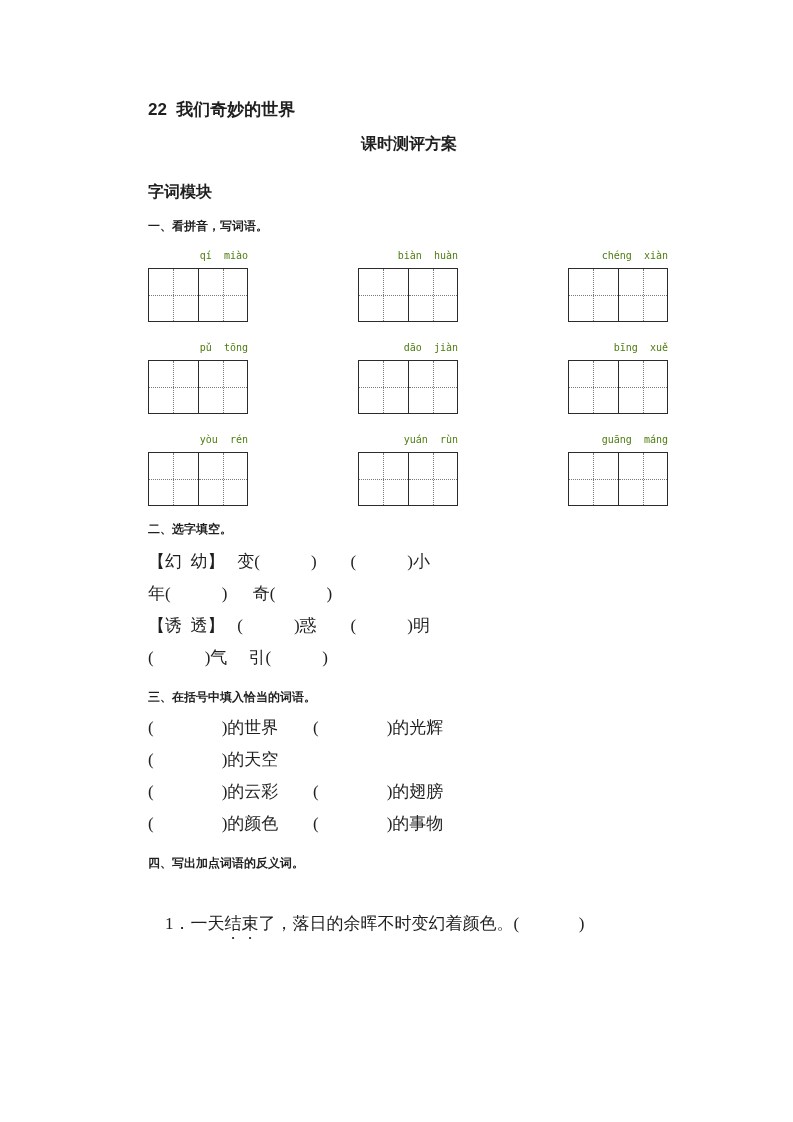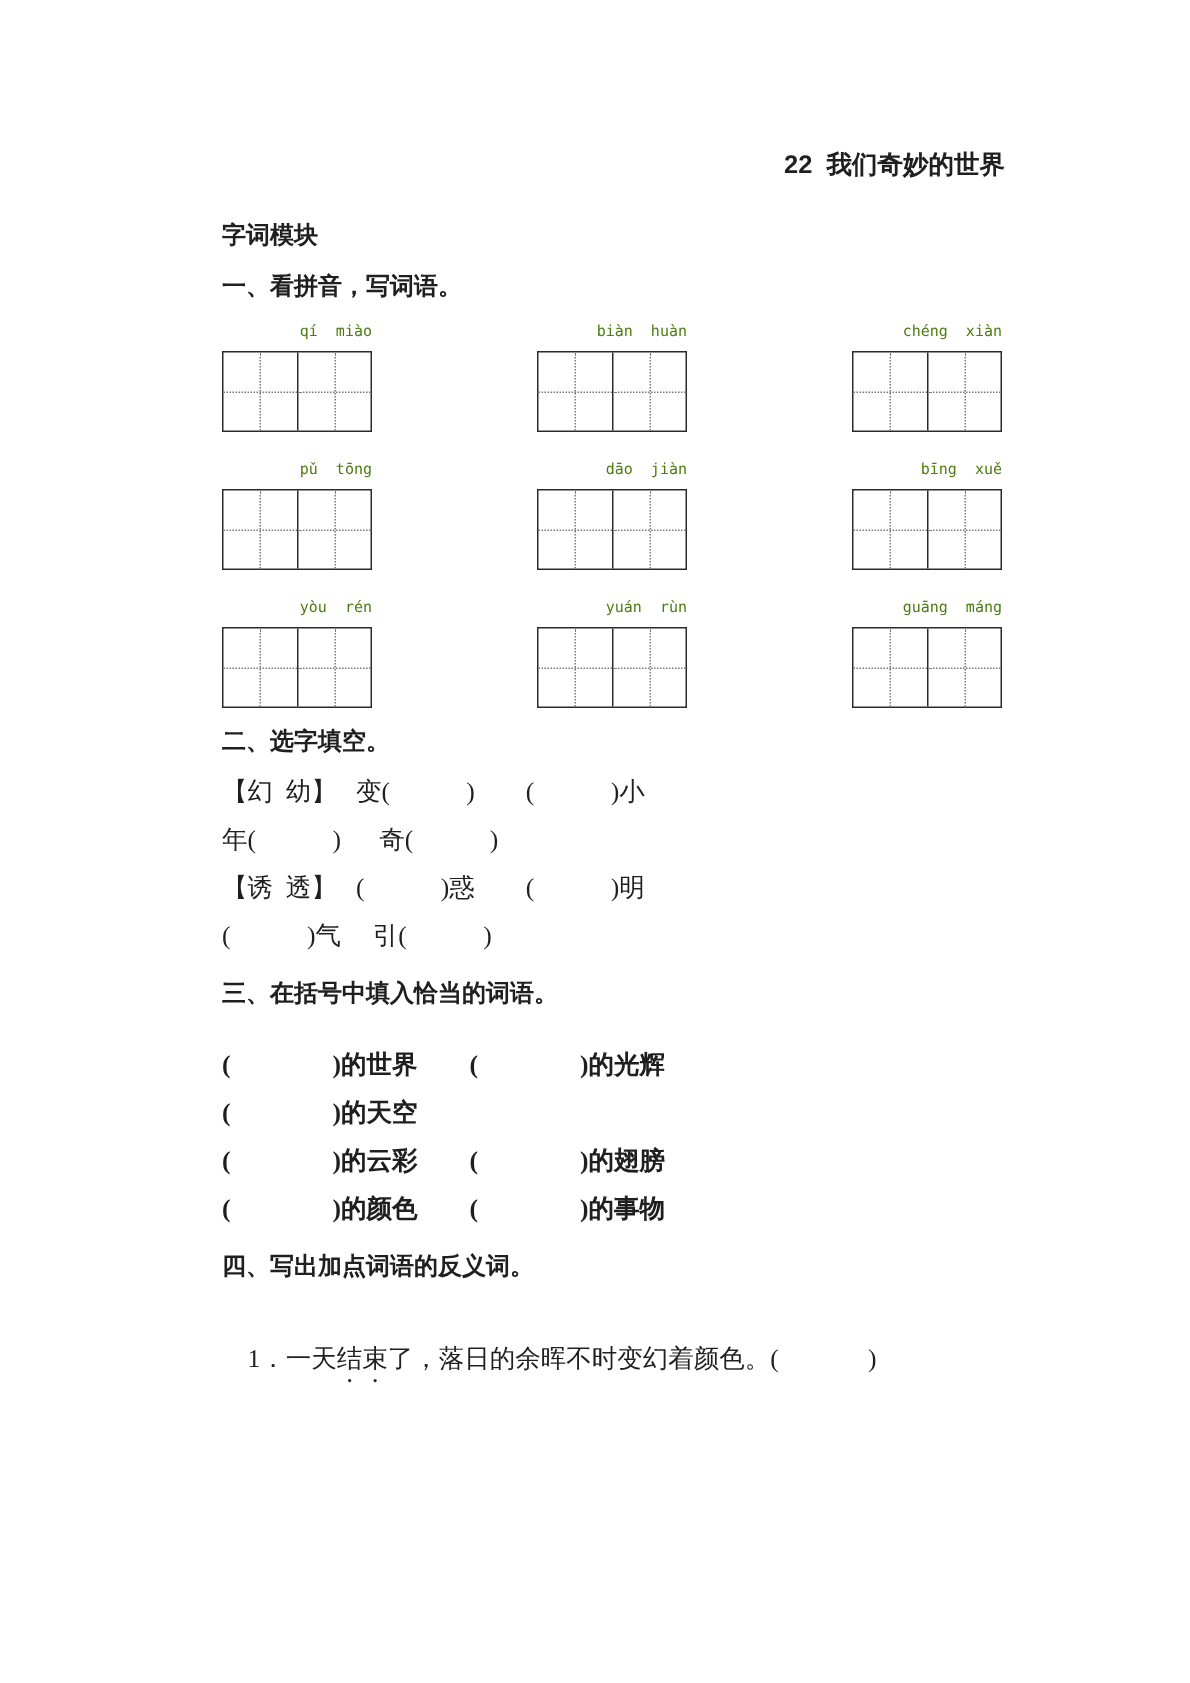--- a/index.html
+++ b/index.html
@@ -10,21 +10,21 @@
     margin: 0 auto;
     background: #ffffff;
     box-sizing: border-box;
     padding: 99px 123px 0 148px;
     color: #1f1f1f;
     font-family: "Liberation Serif", "DejaVu Serif", serif;
     font-size: 17px;
     overflow: hidden;
   }
   .doc-title {
-    text-align: right;
+    text-align: left;
     font-family: "Liberation Sans", "DejaVu Sans", sans-serif;
     font-weight: 700;
     font-size: 17px;
     line-height: 22px;
     white-space: pre;
   }
   .doc-subtitle {
     text-align: center;
     font-family: "Liberation Sans", "DejaVu Sans", sans-serif;
     font-weight: 700;
@@ -35,21 +35,21 @@
   .module-header {
     font-family: "Liberation Sans", "DejaVu Sans", sans-serif;
     font-weight: 700;
     font-size: 16px;
     line-height: 22px;
     margin-top: 26px;
   }
   .ex-heading {
     font-family: "Liberation Sans", "DejaVu Sans", sans-serif;
     font-weight: 700;
-    font-size: 16px;
+    font-size: 12px;
     line-height: 22px;
     margin-top: 12px;
   }
   
   .pinyin-grid {
     margin-top: 10px;
     display: grid;
     grid-template-columns: 100px 100px 100px;
     column-gap: 110px;
     row-gap: 17px;
@@ -81,21 +81,21 @@
   }
   .tian-cell::after {
     content: "";
     position: absolute;
     top: 50%; left: 0; right: 0;
     border-top: 1px dotted #7a7a7a;
   }
   
   .ex2-block { margin-top: 6px; }
   .ex2-line { line-height: 32px; white-space: pre; }
-  .ex3-block { margin-top: 20px; font-weight: bold; }
+  .ex3-block { margin-top: 4px; }
   .ex3-row {
     display: grid;
     grid-template-columns: 165px auto;
     line-height: 32px;
   }
   .ex3-row span { white-space: pre; }
   .ex4-sentence { line-height: 32px; white-space: pre; margin-top: 2px; }
   .emph-dots {
     -webkit-text-emphasis: filled dot;
     -webkit-text-emphasis-position: under right;
@@ -103,20 +103,21 @@
     text-emphasis-position: under right;
     margin-top: 17px;
   }
 </style>
 </head>
 <body>
 
 <div class="page">
 
   <div class="doc-title">22  我们奇妙的世界</div>
+  <div class="doc-subtitle">课时测评方案</div>
   <div class="module-header">字词模块</div>
 
   <div class="ex-heading">一、看拼音，写词语。</div>
   <div class="pinyin-grid" id="pinyin-grid">
       <div class="pinyin-item">
         <div class="pinyin-label">qí  miào</div>
         <div class="tian-box">
           <div class="tian-cell"></div>
           <div class="tian-cell"></div>
         </div>

